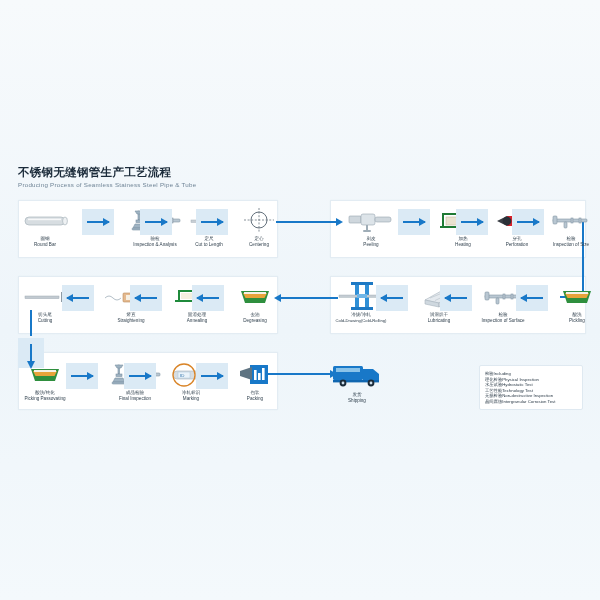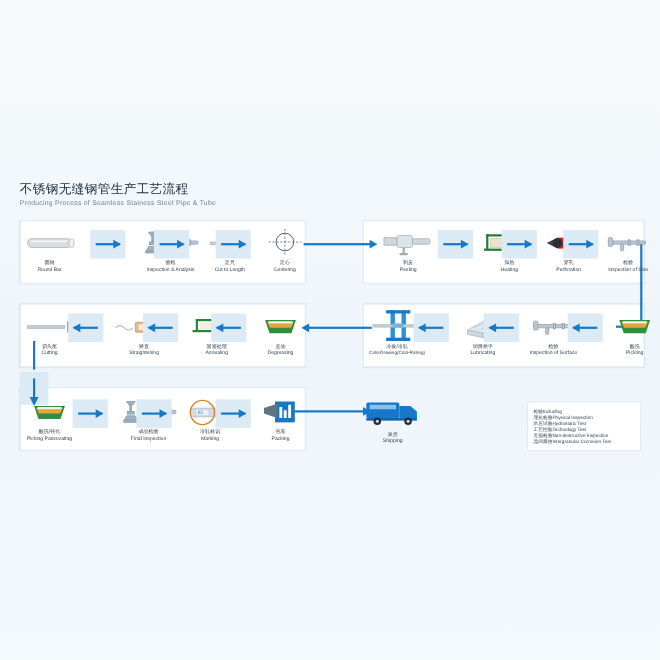--- a/index.html
+++ b/index.html
@@ -11,21 +11,21 @@
   }
   #canvas{
     position:relative;
     width:600px;height:600px;
     background:#f2f7fb;
     background-image:linear-gradient(180deg,#f7fafc 0%,#eef5fa 55%,#f4f9fc 100%);
   }
   
   .header{position:absolute;left:18px;top:166px;}
   .title-cn{
-    font-size:11.5px;font-weight:normal;color:#1b2b3a;letter-spacing:.3px;
+    font-size:11.5px;font-weight:bold;color:#1b2b3a;letter-spacing:.3px;
     line-height:13px;white-space:nowrap;
   }
   .title-en{
     font-size:6.2px;color:#6f8496;letter-spacing:.25px;margin-top:2px;
     white-space:nowrap;
   }
   
   .panel{
     position:absolute;background:#ffffff;
     border:1px solid #e3ecf3;border-radius:1px;

